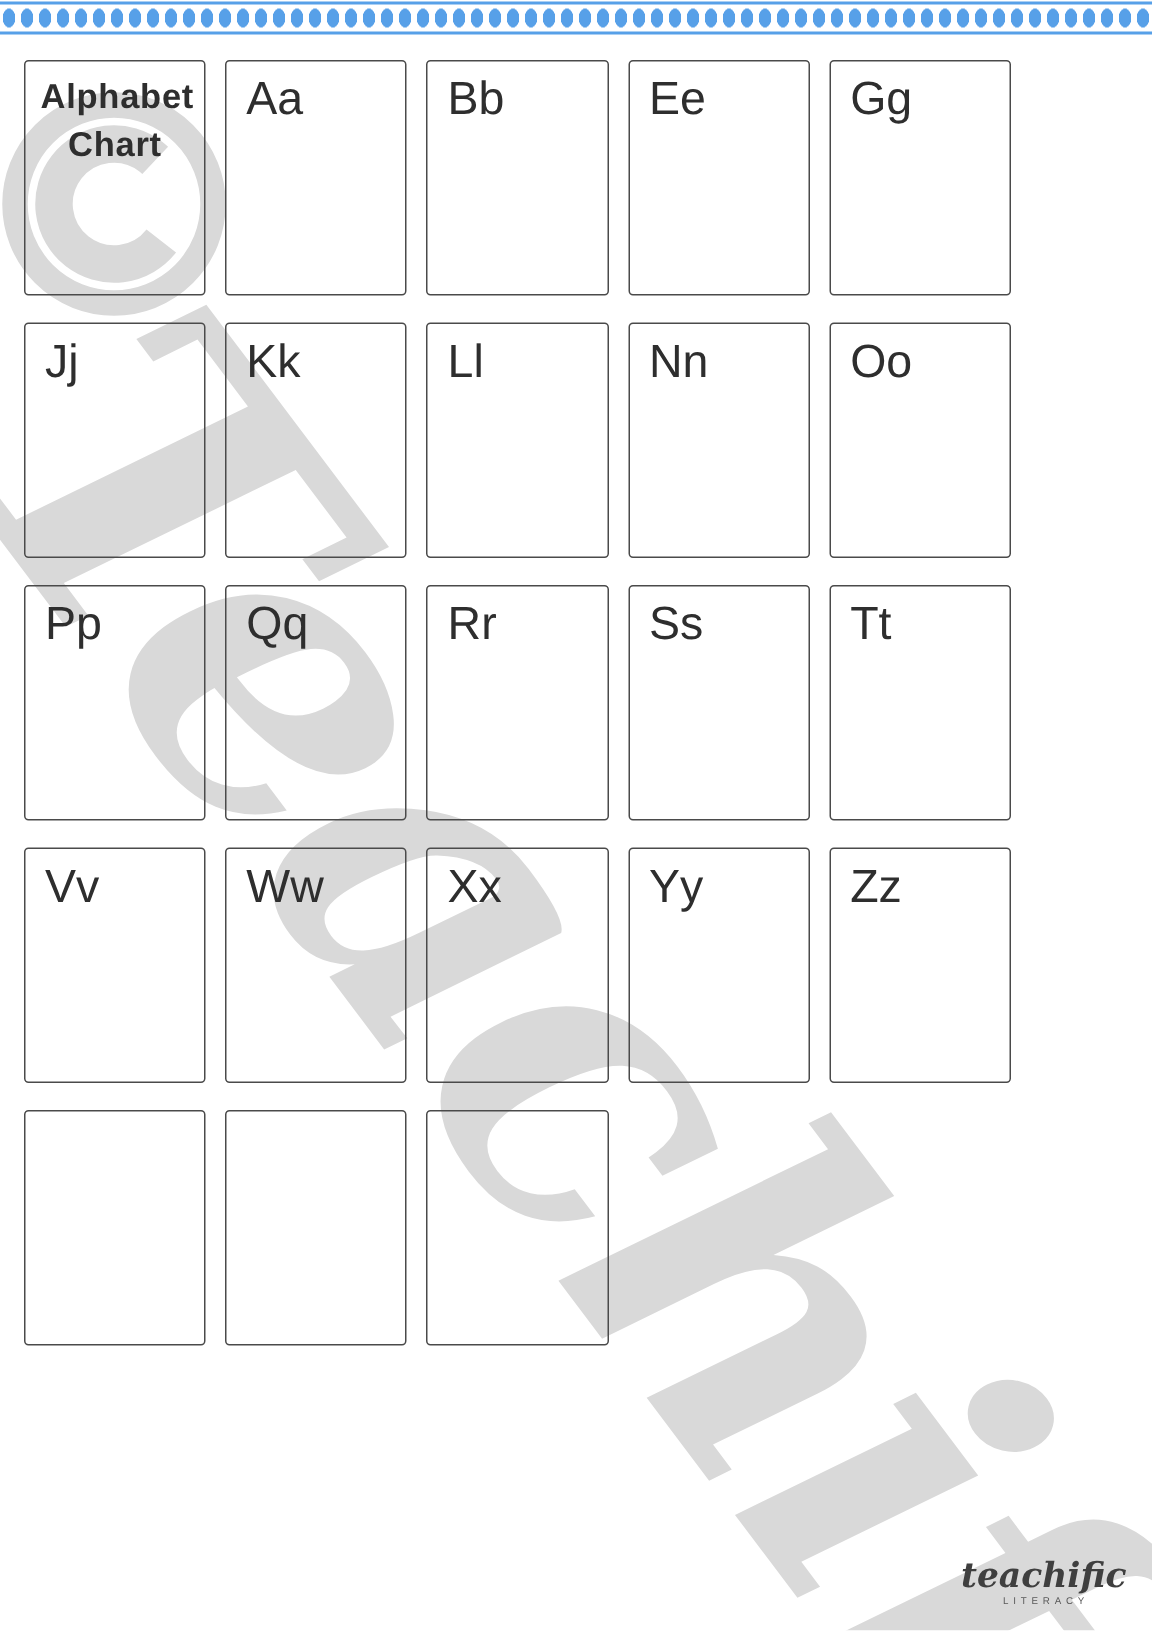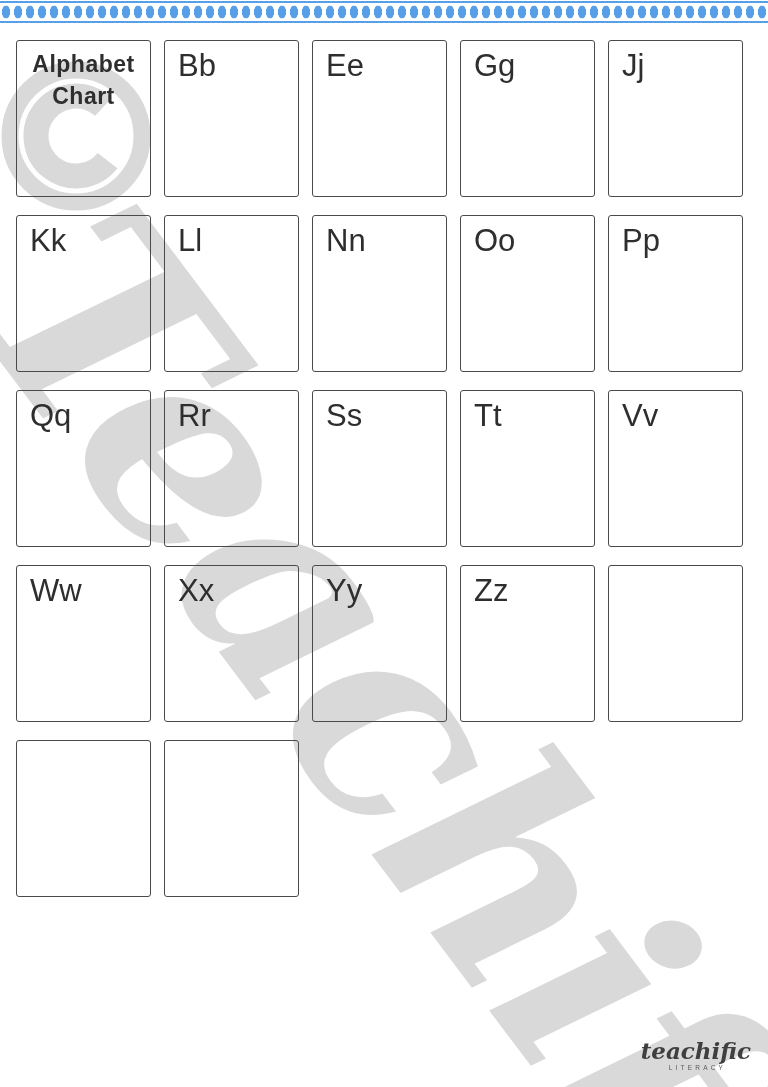--- a/index.html
+++ b/index.html
@@ -51,21 +51,21 @@
     letter-spacing: -8px;
     color: var(--wm, #d9d9d9);
     white-space: nowrap;
   }
 
   
   .grid {
     position: absolute;
     left: 16px;
     top: 40px;
-    width: 727px;
+    width: 658px;
     z-index: 1;
     display: grid;
     grid-template-columns: repeat(5, 1fr);
     column-gap: 13px;
     row-gap: 18px;
     grid-auto-rows: 157px;
   }
   .cell {
     box-sizing: border-box;
     border: 1.5px solid var(--box-border, #4a4a4a);
@@ -129,20 +129,23 @@
       <circle cx="81" cy="81" r="40" fill="none" stroke="#d9d9d9" stroke-width="25" stroke-dasharray="192 60" transform="rotate(38 81 81)"></circle>
     </svg>
     <div class="wm-text">Teachific</div>
   </div>
 
   <div class="grid" id="grid">
       <div class="cell title-cell">
         <span class="title-text">Alphabet Chart</span>
       </div>
       <div class="cell letter-cell">
+        <span class="letter">Aa</span>
+      </div>
+      <div class="cell letter-cell">
         <span class="letter">Bb</span>
       </div>
       <div class="cell letter-cell">
         <span class="letter">Ee</span>
       </div>
       <div class="cell letter-cell">
         <span class="letter">Gg</span>
       </div>
       <div class="cell letter-cell">
         <span class="letter">Jj</span>

